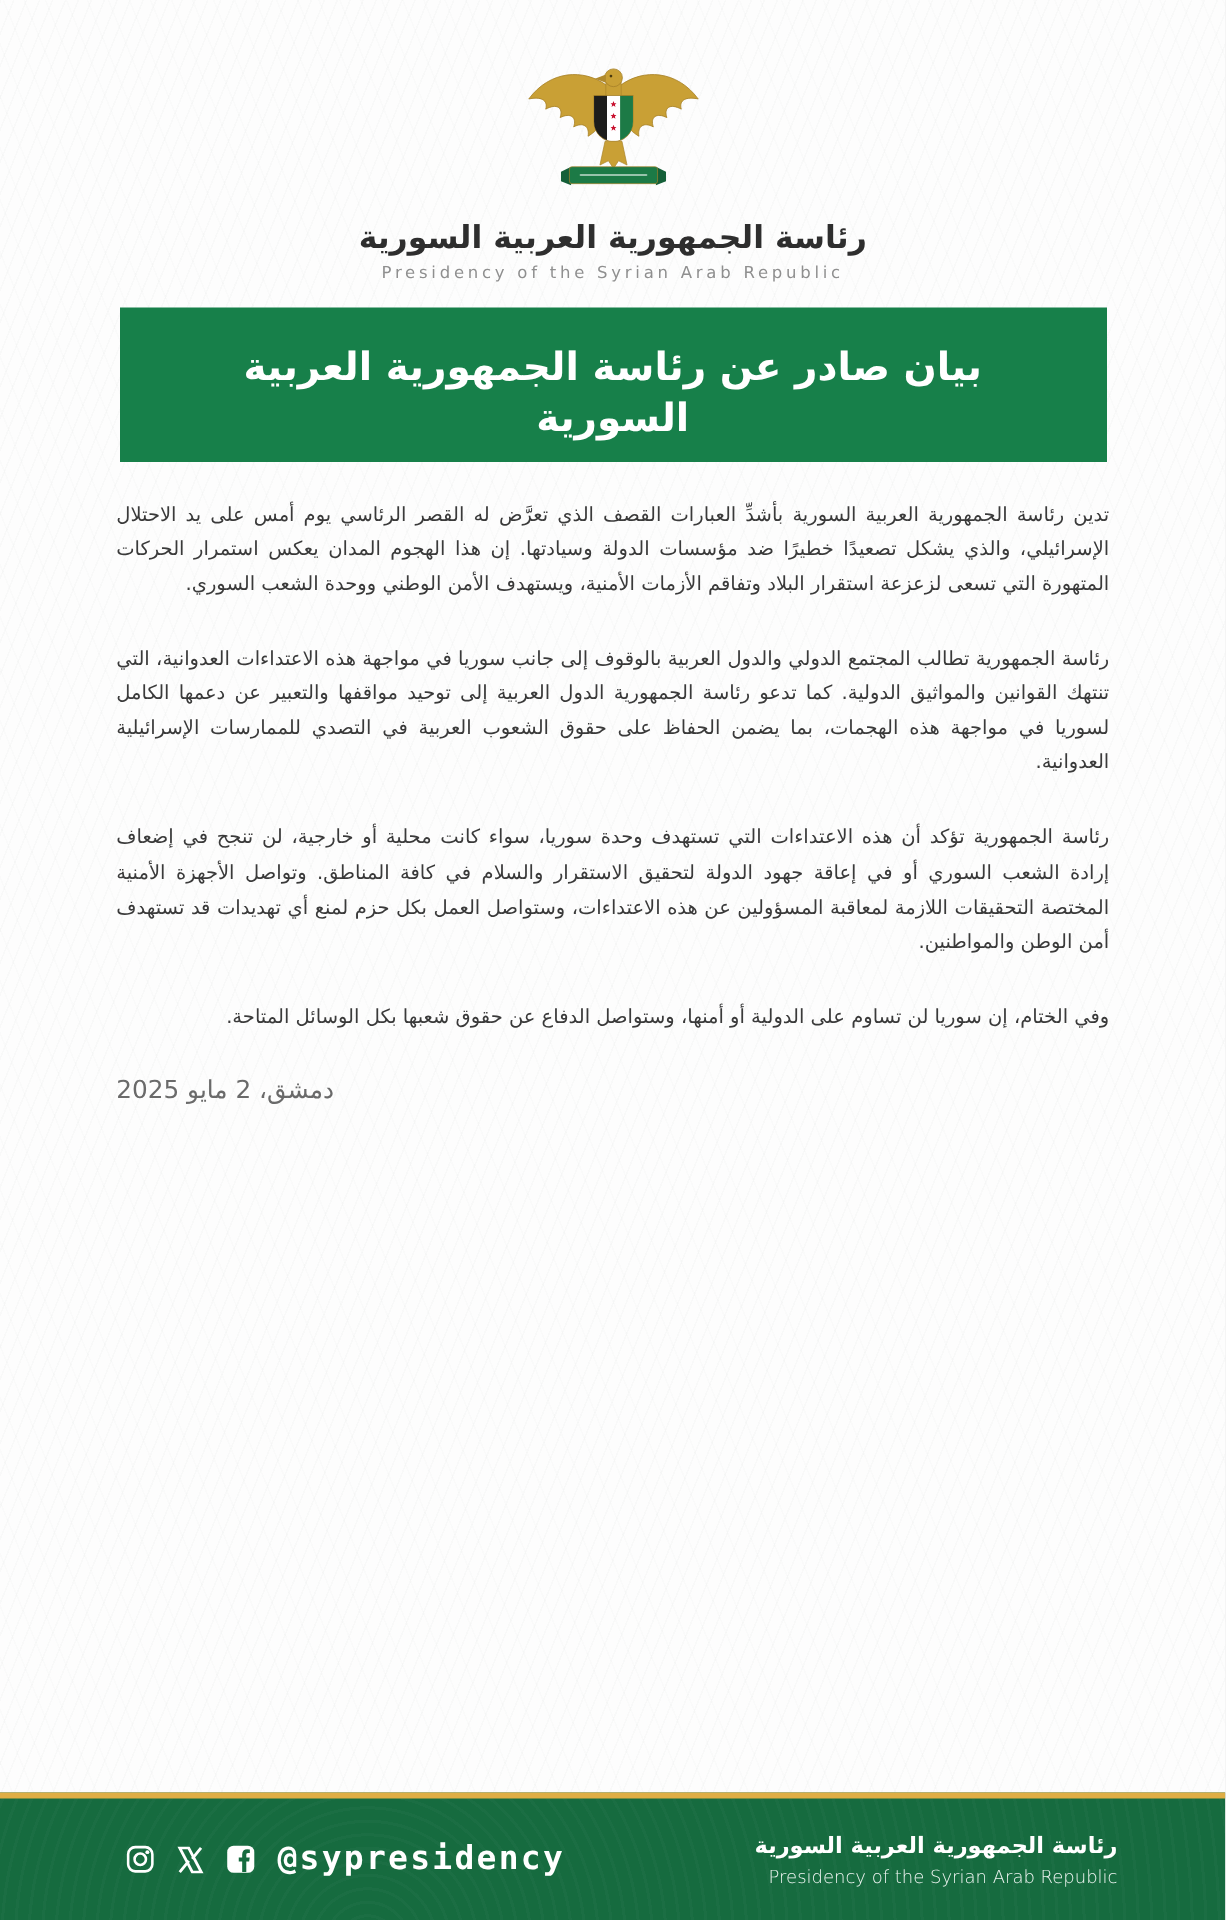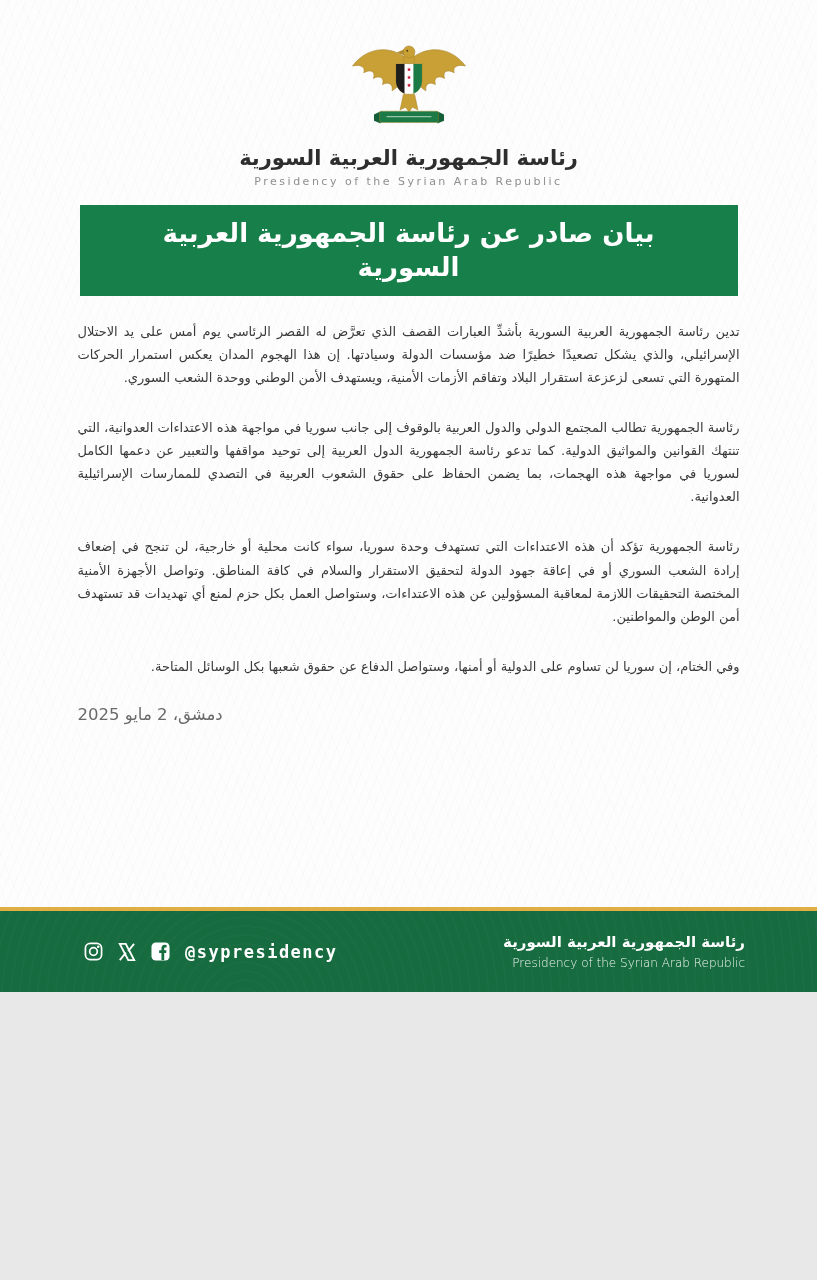--- a/index.html
+++ b/index.html
@@ -2,41 +2,41 @@
 <html lang="ar" style="--banner-green: #17804A; --footer-green: #166B3F; --gold: #DFAE45;"><head>
 <meta charset="utf-8">
 <style>
   html,body{margin:0;padding:0;}
   body{
     width:817px;height:1280px;
     font-family:"DejaVu Sans",sans-serif;
     background:#e8e8e8;
   }
   .page{
-    position:relative;width:817px;height:992px;overflow:hidden;
+    position:relative;width:817px;height:1280px;overflow:hidden;
     background-color:#fdfdfd;
     background-image:
       repeating-linear-gradient(112deg, rgba(60,80,70,0.025) 0 1px, transparent 1px 8px),
       repeating-linear-gradient(68deg, rgba(60,80,70,0.015) 0 1px, transparent 1px 13px);
   }
   
   .header{padding-top:40px;text-align:center;}
   .emblem{display:block;margin:0 auto;width:172px;height:96px;}
   .hdr-ar{
     margin-top:10px;font-size:21px;font-weight:bold;color:#2e2e2e;direction:rtl;
   }
   .hdr-en{
     margin-top:5px;font-size:11px;color:#8f8f8f;letter-spacing:2.5px;
   }
   
   .banner{
     margin:17px auto 0;width:658px;box-sizing:border-box;
     background:var(--banner-green,#17804A);
     color:#fff;text-align:center;
-    padding:12px 10px 11px;
+    padding:24px 10px 11px;
   }
   .banner .txt{
     display:inline-block;max-width:545px;
     font-size:26px;font-weight:bold;line-height:1.3;direction:rtl;
   }
   
   .content{
     width:662px;margin:24px auto 2px;direction:rtl;
     font-size:13px;line-height:1.78;color:#3a3a3a;
     text-align:justify;
@@ -53,21 +53,21 @@
     background:var(--footer-green,#166B3F);
     background-image:repeating-radial-gradient(circle at 30% 120%, rgba(255,255,255,0.025) 0 2px, transparent 2px 9px);
     border-top:4px solid var(--gold,#DFAE45);
     display:flex;justify-content:space-between;align-items:center;
     padding:0 72px 0 84px;
   }
   .social{display:flex;align-items:center;gap:15px;}
   .social svg{display:block;}
   .handle{
     color:#fff;font-family:"DejaVu Sans Mono",monospace;
-    font-size:17px;font-weight:bold;letter-spacing:1.5px;margin-right:2px;
+    font-size:22px;font-weight:bold;letter-spacing:1.5px;margin-right:2px;
   }
   .foot-right{text-align:right;color:#fff;}
   .foot-ar{font-size:15px;font-weight:bold;direction:rtl;}
   .foot-en{font-size:12px;opacity:.92;margin-top:5px;font-weight:300;}
 </style>
 </head>
 <body>
 
 <div class="page">
 

